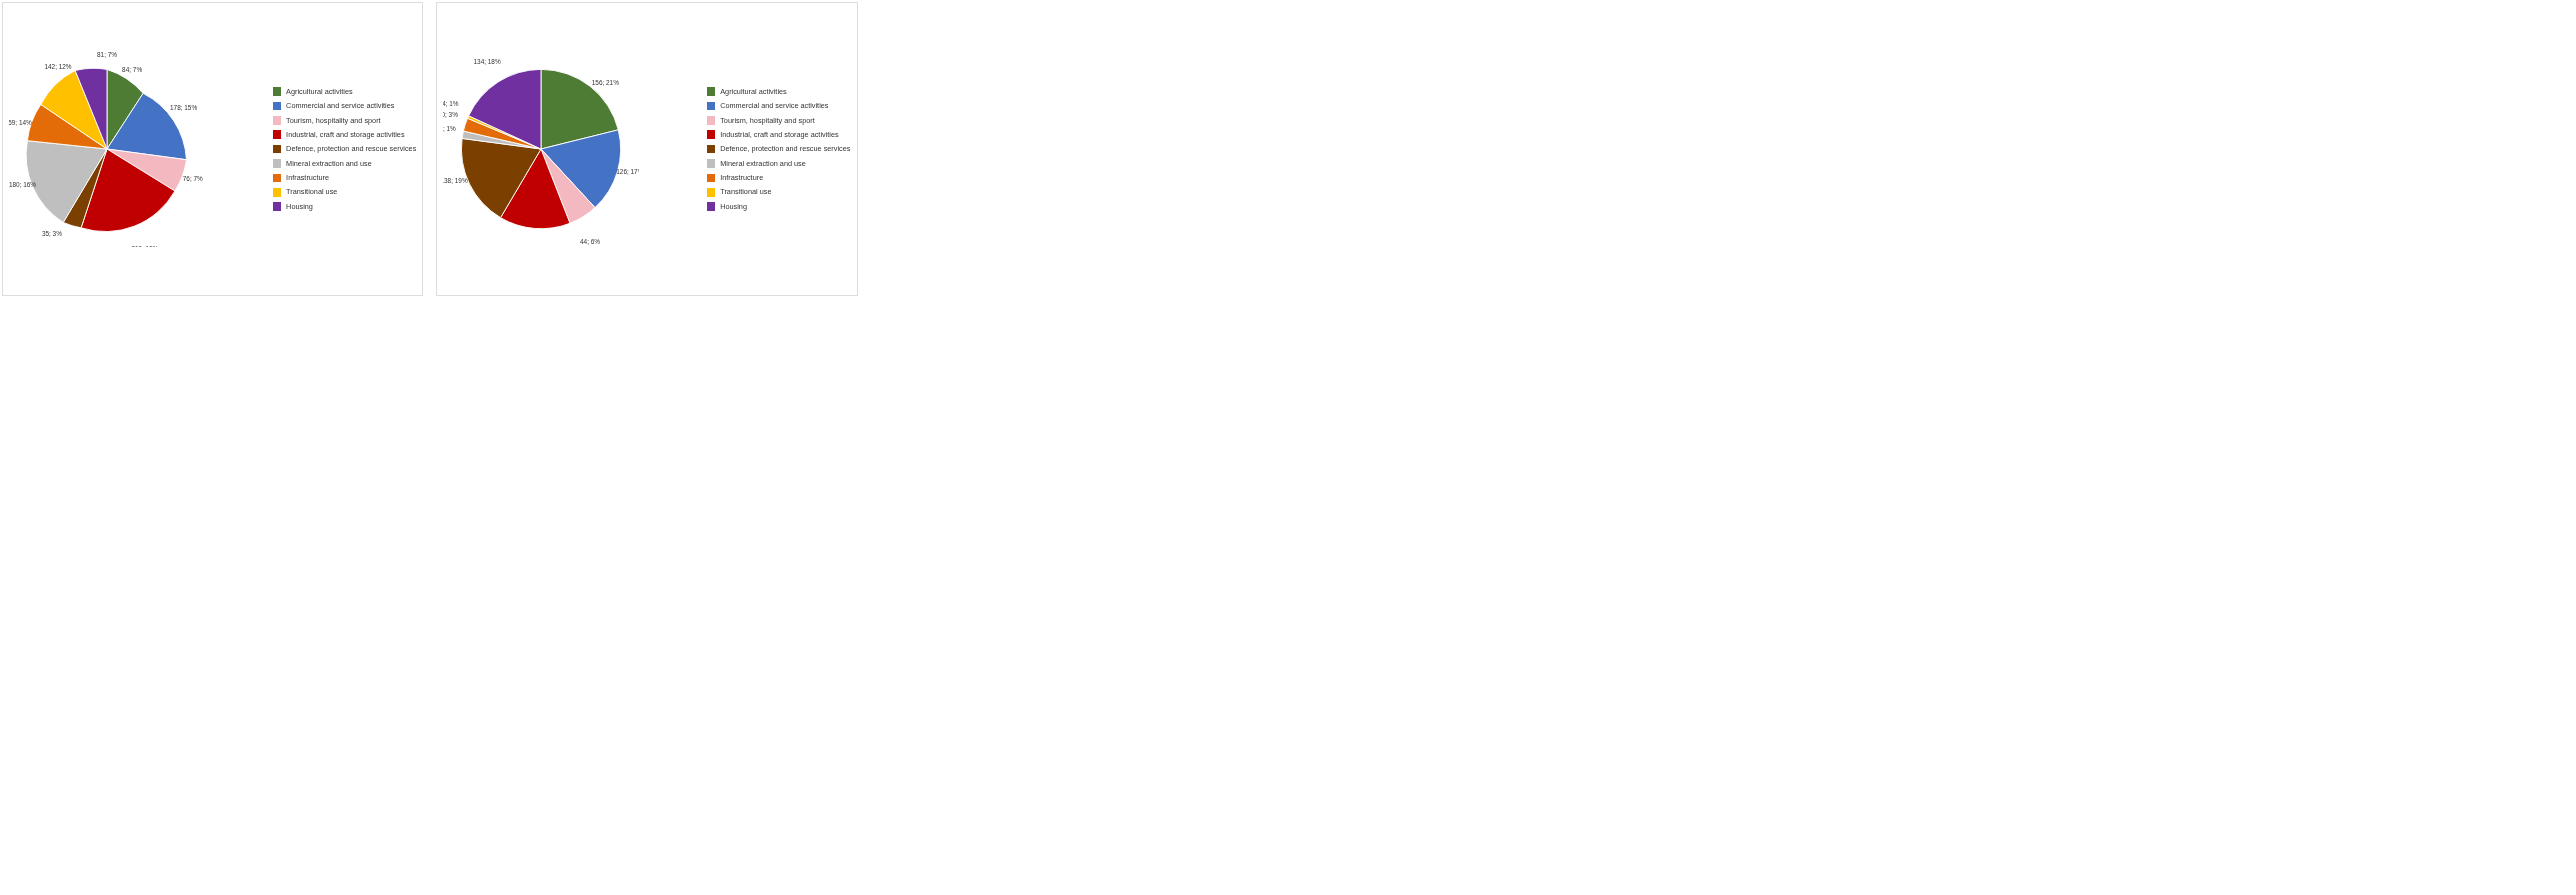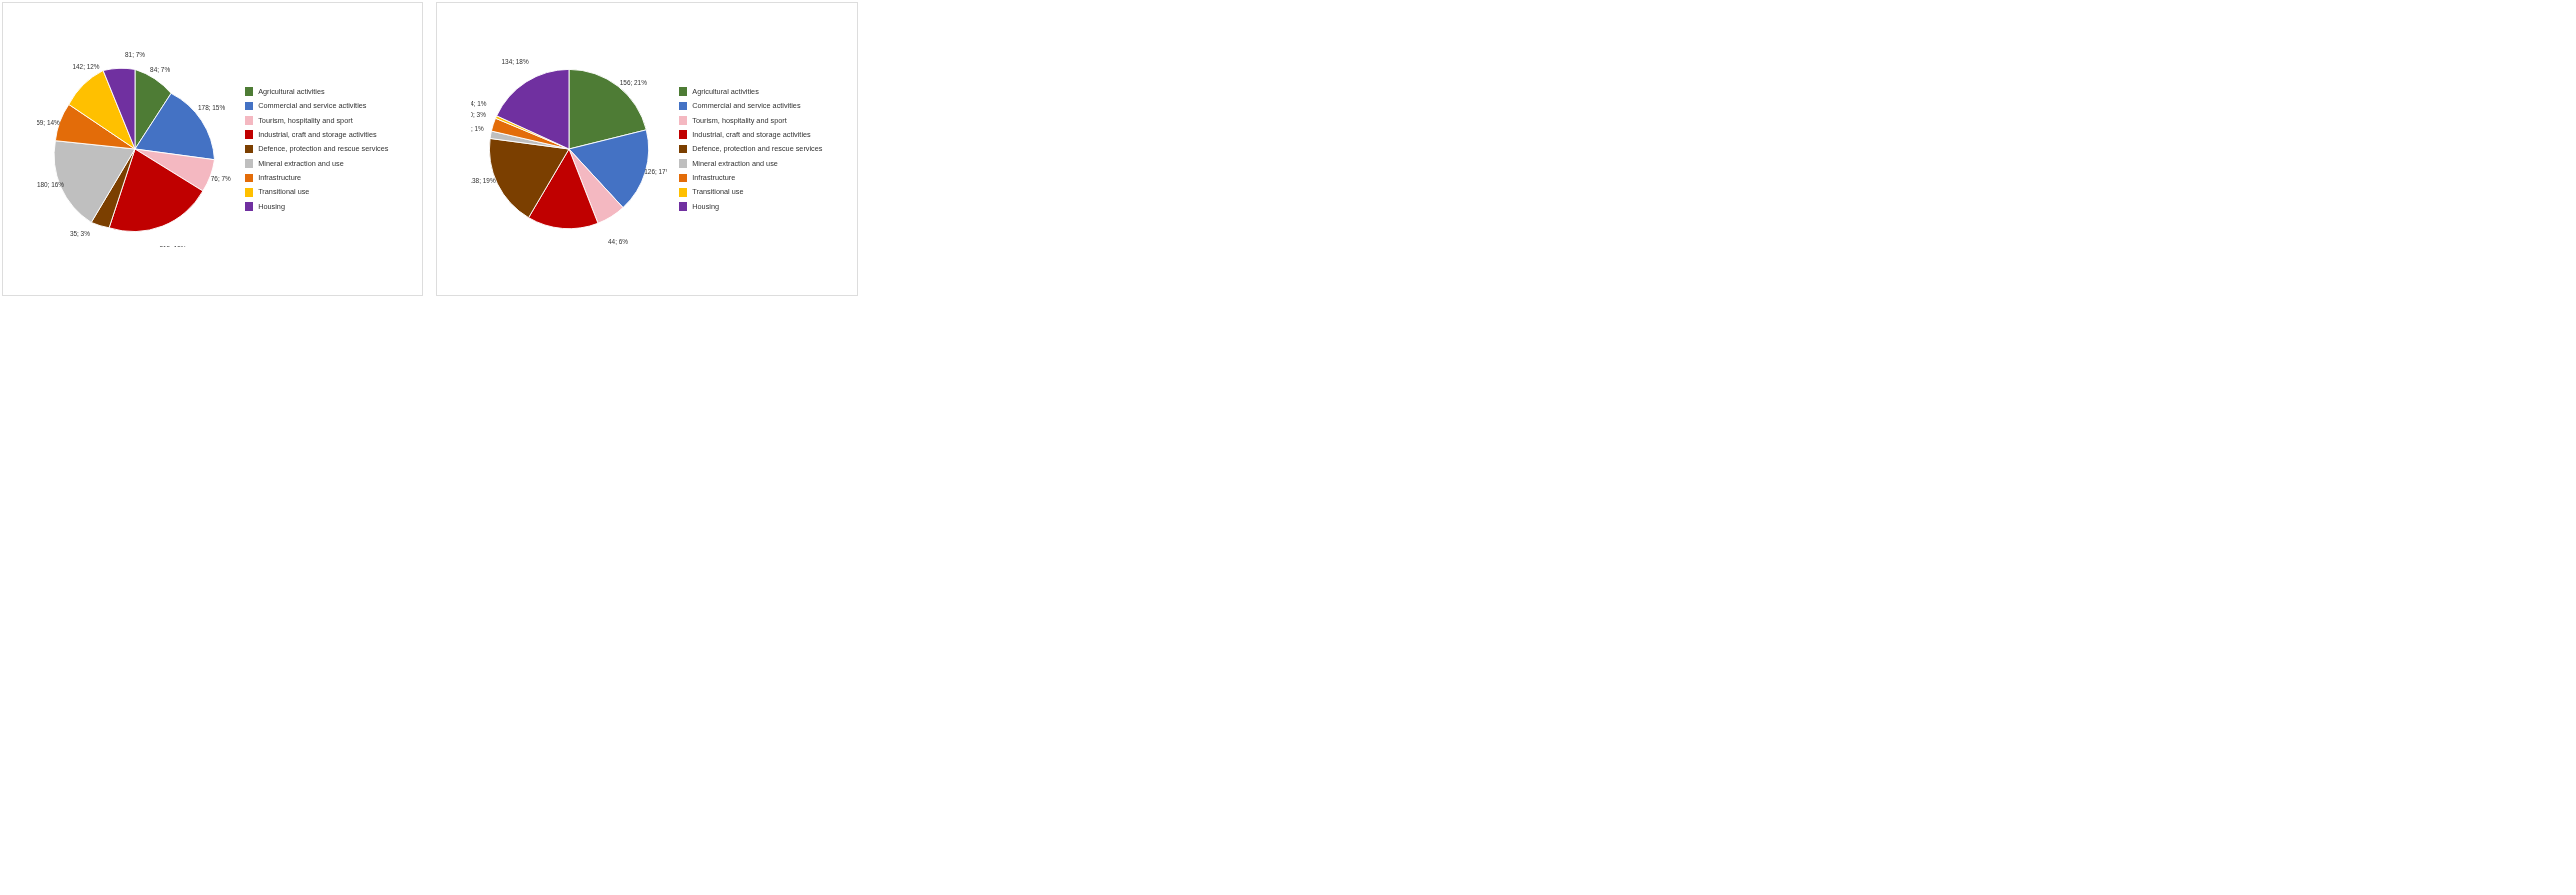--- a/index.html
+++ b/index.html
@@ -15,21 +15,21 @@
     .charts-container {
       display: flex;
       width: 856px;
       height: 294px;
       gap: 12.2px;
     }
     .chart-panel {
       flex: 1;
       display: flex;
       align-items: center;
-      justify-content: center;
+      justify-content: space-between;
       border: 0.6px solid #ddd;
       background: #fff;
       padding: 12.2px 6.1px;
       gap: 12.2px;
     }
     .pie-wrapper {
       position: relative;
       width: 196px;
       height: 196px;
       flex-shrink: 0;

